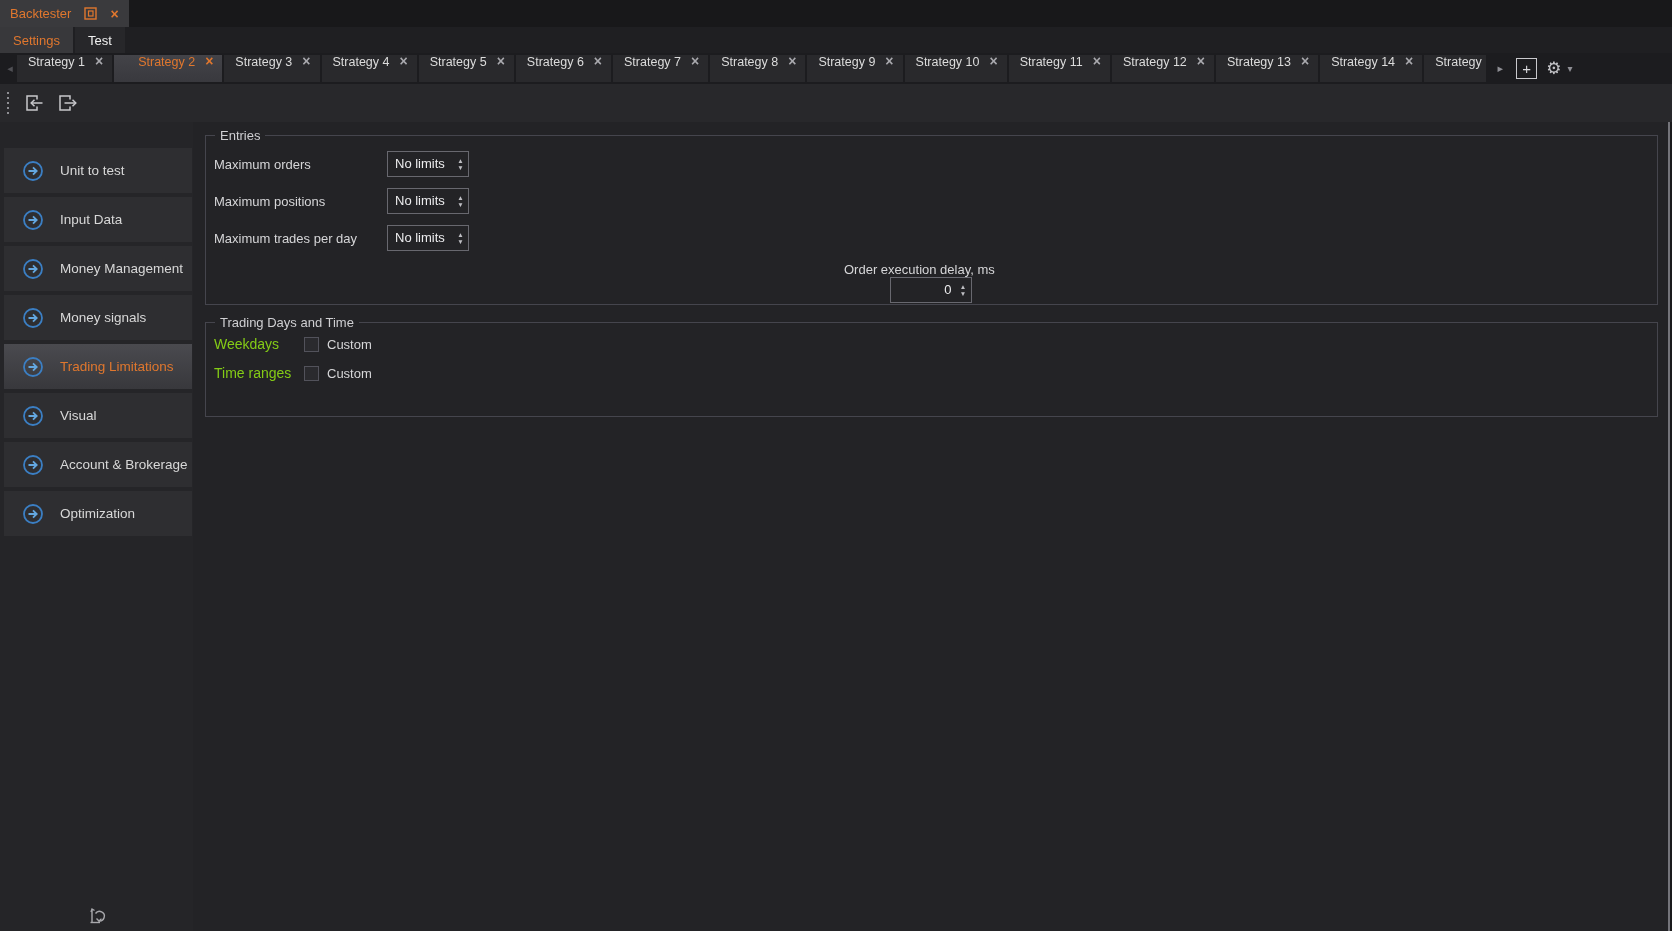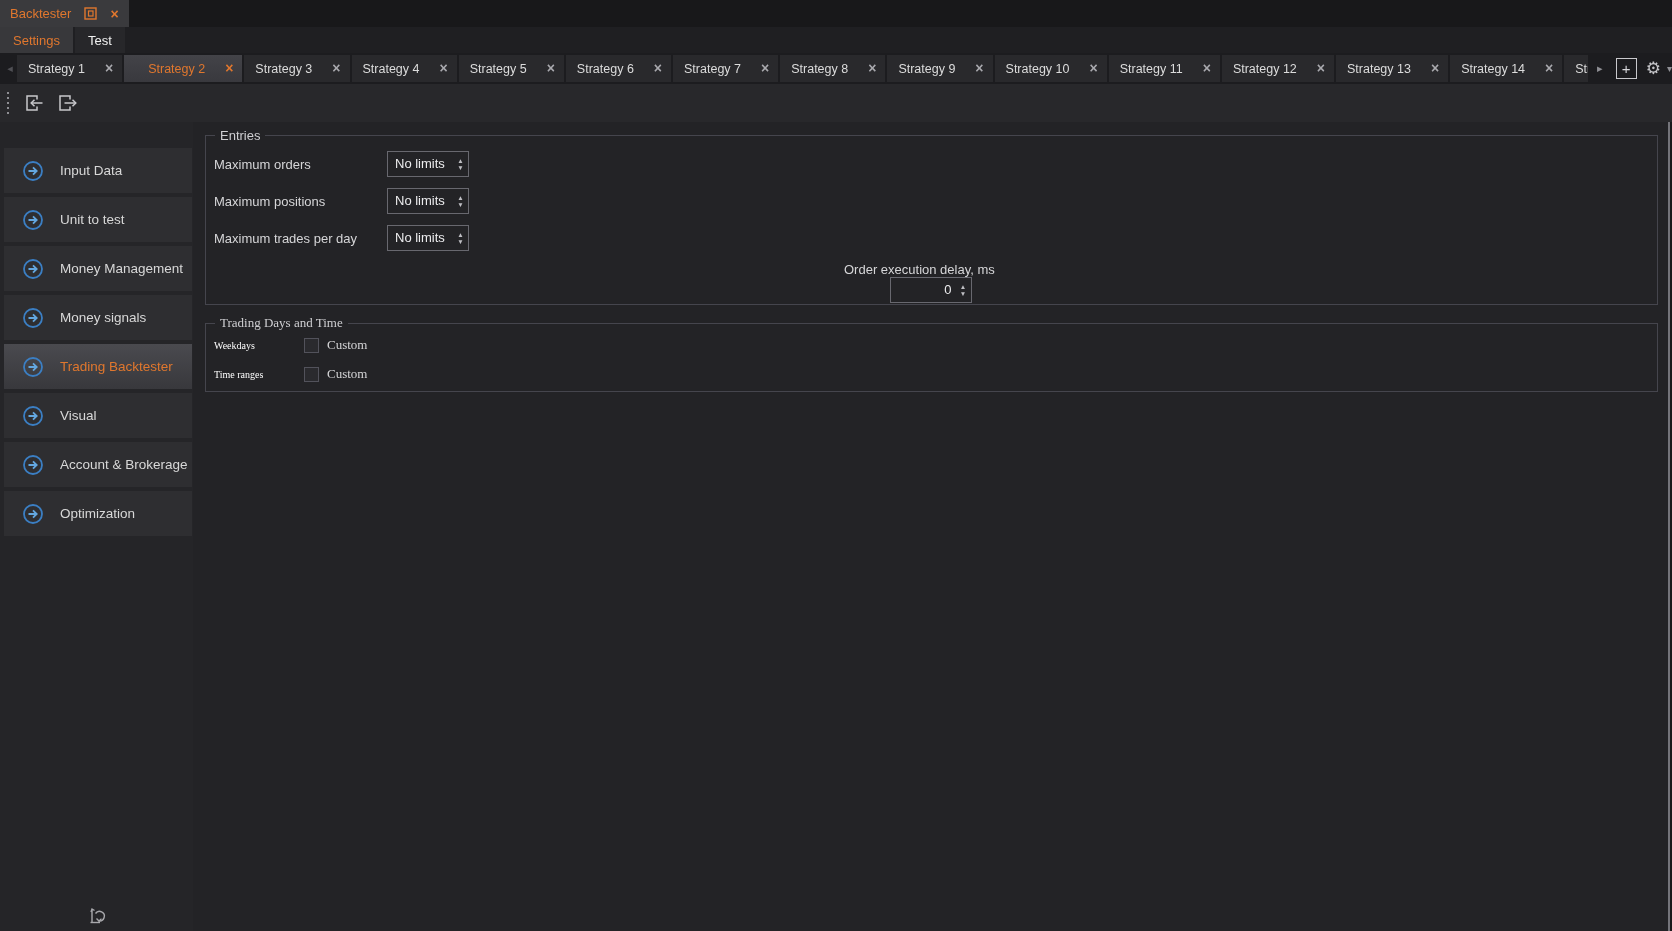--- a/index.html
+++ b/index.html
@@ -21,21 +21,21 @@
   
   .viewtabs { height:26px; background:#1f1f22; display:flex; align-items:stretch; flex:none; }
   .view-tab { display:flex; align-items:center; padding:0 13px; font-size:13px; background:#27272a; color:#f0f0f0; margin-right:2px; }
   .view-tab.active { background:#38383b; color:#e0772e; }
 
   
   .strategybar { height:31px; background:#1c1c1f; display:flex; align-items:center; flex:none; padding-left:3px; }
   .scroll-arrow { width:14px; text-align:center; font-size:11px; color:#505055; flex:none; }
   .scroll-arrow.right { color:#8f8f95; margin:0 3px 0 5px; }
   .strat-tabs { display:flex; align-items:center; height:27px; overflow:hidden; }
-  .s-tab { display:flex; align-items:center; gap:20px; height:27px; padding:0 9px 0 11px; background:#29292c; margin-right:2px; white-space:nowrap; flex:none; }
+  .s-tab { display:flex; gap:10px; height:27px; padding:0 9px 0 11px; background:#29292c; margin-right:2px; white-space:nowrap; flex:none; }
   .s-tab .s-label { color:#dcdcdc; font-size:12.5px; }
   .s-tab .s-close { color:#a9a9ae; font-weight:bold; font-size:14px; line-height:13px; }
   .s-tab.active { background:linear-gradient(180deg,#434348,#39393e);padding-left:24px; }
   .s-tab.active .s-label, .s-tab.active .s-close { color:#e0772e; }
   .s-tab.truncated { max-width:62px; overflow:hidden; }
   .add-btn { width:21px; height:21px; border:1px solid #c9c9cd; color:#d8d8dc; font-size:15px; line-height:19px; text-align:center; margin:0 9px 0 6px; flex:none; }
   .gear { font-size:17px; color:#c4c4c8; line-height:17px; flex:none; }
   .caret { font-size:10px; color:#8f8f95; margin-left:6px; flex:none; }
 
   
@@ -60,23 +60,23 @@
   legend { font-size:13px; color:#cfcfd2; padding:0 5px; margin-left:1px; }
   .form-row { display:flex; align-items:center; height:26px; margin-bottom:11px; }
   .form-row:last-child { margin-bottom:2px;flex-direction:column; }
   .form-row label { width:173px; flex:none; font-size:13px; color:#d6d6d8; }
   .spin { display:flex; width:82px; height:26px; border:1px solid #68686f; background:#232326; align-items:center; }
   .spin .val { flex:1; padding:0 7px; line-height:24px; color:#ececee; font-size:13px; overflow:hidden; white-space:nowrap; }
   .spin .val.num { text-align:right; padding-right:4px; }
   .spin .arrows { width:15px; display:flex; flex-direction:column; align-items:center; justify-content:center; }
   .spin .arrows span { font-size:6.5px; line-height:7px; color:#bfbfc4; cursor:pointer; }
 
-  fieldset.compact { padding:2px 10px 0 8px;font-family:Liberation Serif, serif; }
+  fieldset.compact { padding:2px 10px 26px 8px; }
   .check-row { display:flex; align-items:center; height:24px; margin-bottom:5px; }
-  .check-row label { width:90px; flex:none; font-size:10px; color:#ffffff; }
+  .check-row label { width:90px; flex:none; font-size:14px; color:#84cc16; }
   .checkbox { width:15px; height:15px; border:1px solid #52525b; background:#2a2a2e; flex:none; cursor:pointer; }
   .check-text { margin-left:8px; font-size:13px; color:#d6d6d8; }
 
   .right-line { width:2px; background:#74747a; flex:none; }
   .right-edge { width:2px; background:#1a1a1c; flex:none; }
 </style>
 </head>
 <body>
 
 <div class="app">
@@ -199,57 +199,57 @@
   <div class="main">
 
     <div class="sidebar">
       <div class="side-item">
         <span class="ci">
             <svg width="22" height="22" viewBox="0 0 22 22">
               <circle cx="11" cy="11" r="9" fill="none" stroke="#3b7fc4" stroke-width="1.8"></circle>
               <path d="M6.5 11 H14 M11 7.3 L14.7 11 L11 14.7" fill="none" stroke="#63a7e0" stroke-width="1.8"></path>
             </svg>
           </span>
+        <span class="si-label">Unit to test</span>
+      </div>
+      <div class="side-item">
+        <span class="ci">
+            <svg width="22" height="22" viewBox="0 0 22 22">
+              <circle cx="11" cy="11" r="9" fill="none" stroke="#3b7fc4" stroke-width="1.8"></circle>
+              <path d="M6.5 11 H14 M11 7.3 L14.7 11 L11 14.7" fill="none" stroke="#63a7e0" stroke-width="1.8"></path>
+            </svg>
+          </span>
         <span class="si-label">Input Data</span>
       </div>
       <div class="side-item">
         <span class="ci">
             <svg width="22" height="22" viewBox="0 0 22 22">
               <circle cx="11" cy="11" r="9" fill="none" stroke="#3b7fc4" stroke-width="1.8"></circle>
               <path d="M6.5 11 H14 M11 7.3 L14.7 11 L11 14.7" fill="none" stroke="#63a7e0" stroke-width="1.8"></path>
             </svg>
           </span>
-        <span class="si-label">Unit to test</span>
-      </div>
-      <div class="side-item">
-        <span class="ci">
-            <svg width="22" height="22" viewBox="0 0 22 22">
-              <circle cx="11" cy="11" r="9" fill="none" stroke="#3b7fc4" stroke-width="1.8"></circle>
-              <path d="M6.5 11 H14 M11 7.3 L14.7 11 L11 14.7" fill="none" stroke="#63a7e0" stroke-width="1.8"></path>
-            </svg>
-          </span>
         <span class="si-label">Money Management</span>
       </div>
       <div class="side-item">
         <span class="ci">
             <svg width="22" height="22" viewBox="0 0 22 22">
               <circle cx="11" cy="11" r="9" fill="none" stroke="#3b7fc4" stroke-width="1.8"></circle>
               <path d="M6.5 11 H14 M11 7.3 L14.7 11 L11 14.7" fill="none" stroke="#63a7e0" stroke-width="1.8"></path>
             </svg>
           </span>
         <span class="si-label">Money signals</span>
       </div>
       <div class="side-item active">
         <span class="ci">
             <svg width="22" height="22" viewBox="0 0 22 22">
               <circle cx="11" cy="11" r="9" fill="none" stroke="#3b7fc4" stroke-width="1.8"></circle>
               <path d="M6.5 11 H14 M11 7.3 L14.7 11 L11 14.7" fill="none" stroke="#63a7e0" stroke-width="1.8"></path>
             </svg>
           </span>
-        <span class="si-label">Trading Backtester</span>
+        <span class="si-label">Trading Limitations</span>
       </div>
       <div class="side-item">
         <span class="ci">
             <svg width="22" height="22" viewBox="0 0 22 22">
               <circle cx="11" cy="11" r="9" fill="none" stroke="#3b7fc4" stroke-width="1.8"></circle>
               <path d="M6.5 11 H14 M11 7.3 L14.7 11 L11 14.7" fill="none" stroke="#63a7e0" stroke-width="1.8"></path>
             </svg>
           </span>
         <span class="si-label">Visual</span>
       </div>

